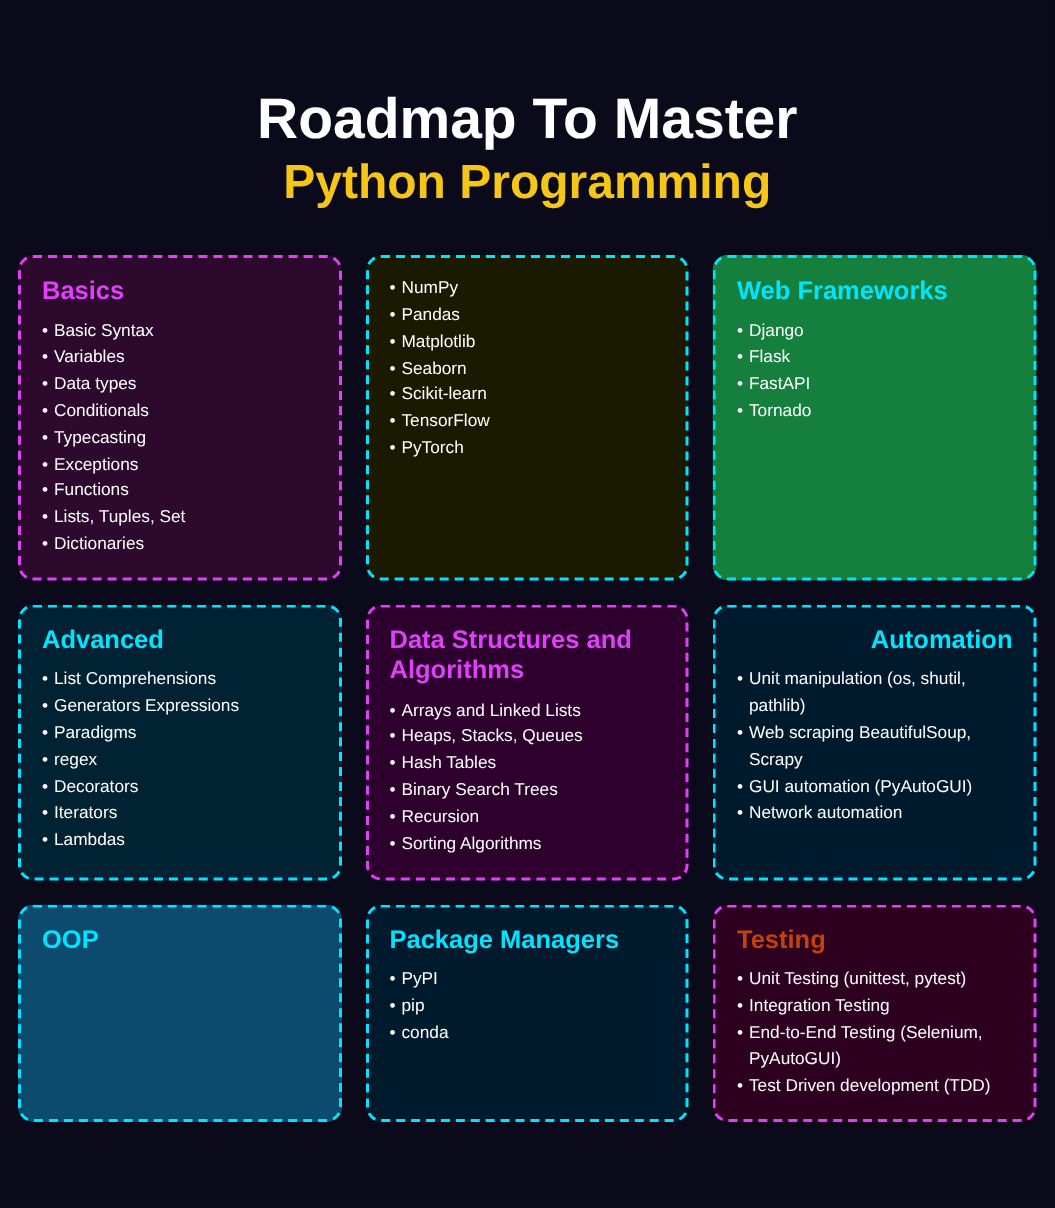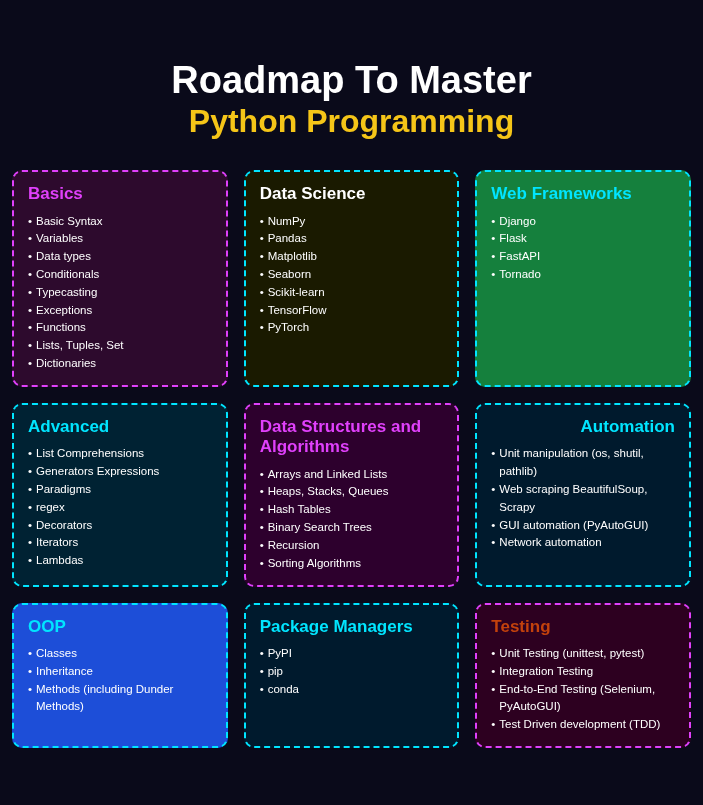--- a/index.html
+++ b/index.html
@@ -111,21 +111,21 @@
     .card-automation {
       background: #001a2d;
       border-color: #00e5ff;
       grid-column: 3;
       grid-row: 2;
     }
     .card-automation .card-title { color: #00e5ff; text-align: right; }
 
     
     .card-oop {
-      background: #1d4ed8;
+      background: #0c4a6e;
       border-color: #00e5ff;
       grid-column: 1;
       grid-row: 3;
     }
     .card-oop .card-title { color: #00e5ff; }
 
     
     .card-package {
       background: #001a2d;
       border-color: #00e5ff;
@@ -164,21 +164,20 @@
         <li>Conditionals</li>
         <li>Typecasting</li>
         <li>Exceptions</li>
         <li>Functions</li>
         <li>Lists, Tuples, Set</li>
         <li>Dictionaries</li>
       </ul>
   </div>
 
   <div class="card card-data-science">
-    <div class="card-title">Data Science</div>
     <ul class="card-list">
     <li>NumPy</li>
         <li>Pandas</li>
         <li>Matplotlib</li>
         <li>Seaborn</li>
         <li>Scikit-learn</li>
         <li>TensorFlow</li>
         <li>PyTorch</li>
       </ul>
   </div>
@@ -223,25 +222,20 @@
     <ul class="card-list">
     <li>Unit manipulation (os, shutil, pathlib)</li>
         <li>Web scraping BeautifulSoup, Scrapy</li>
         <li>GUI automation (PyAutoGUI)</li>
         <li>Network automation</li>
       </ul>
   </div>
 
   <div class="card card-oop">
     <div class="card-title">OOP</div>
-    <ul class="card-list">
-    <li>Classes</li>
-        <li>Inheritance</li>
-        <li>Methods (including Dunder Methods)</li>
-      </ul>
   </div>
 
   <div class="card card-package">
     <div class="card-title">Package Managers</div>
     <ul class="card-list">
     <li>PyPI</li>
         <li>pip</li>
         <li>conda</li>
       </ul>
   </div>

